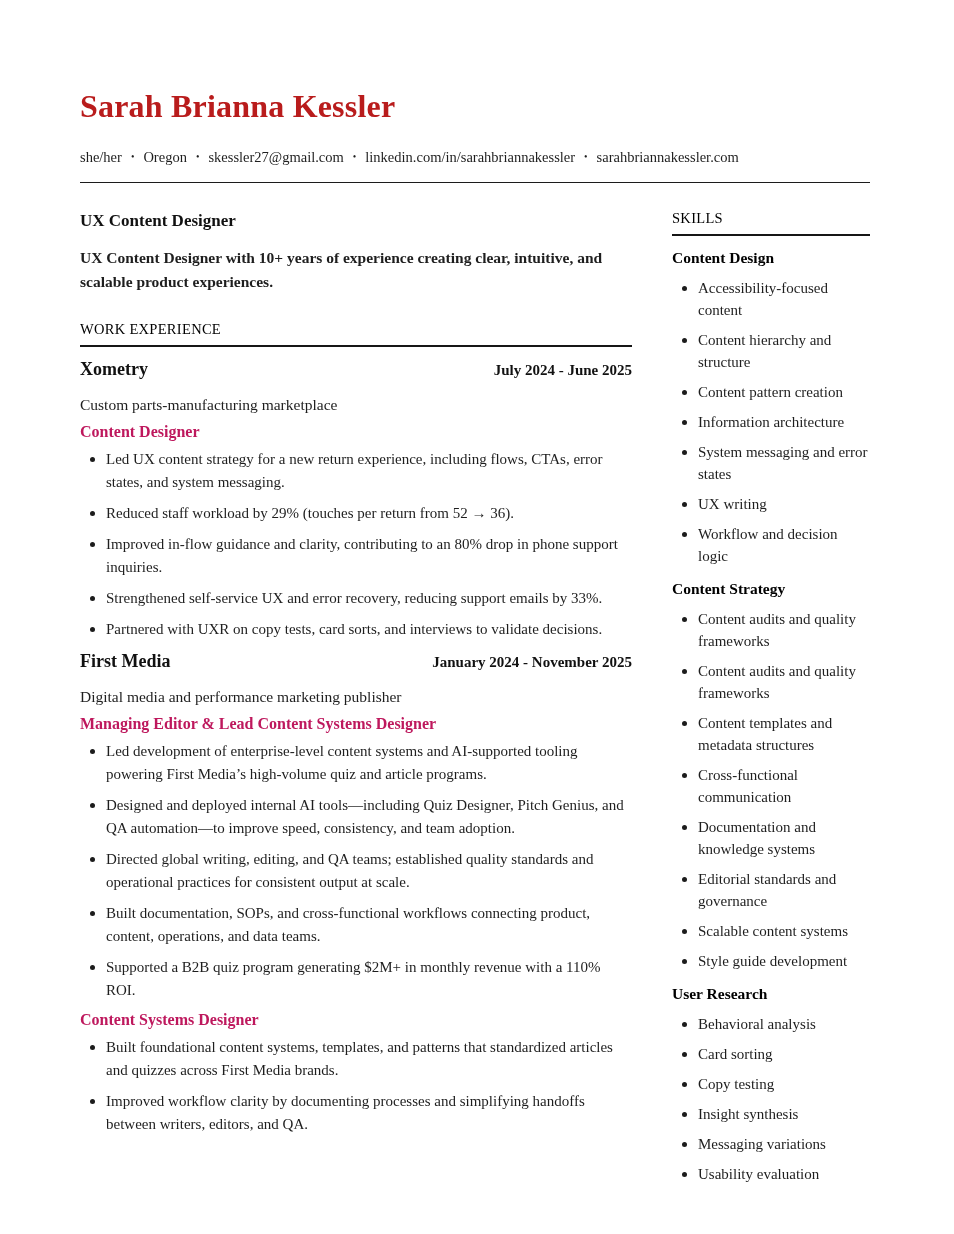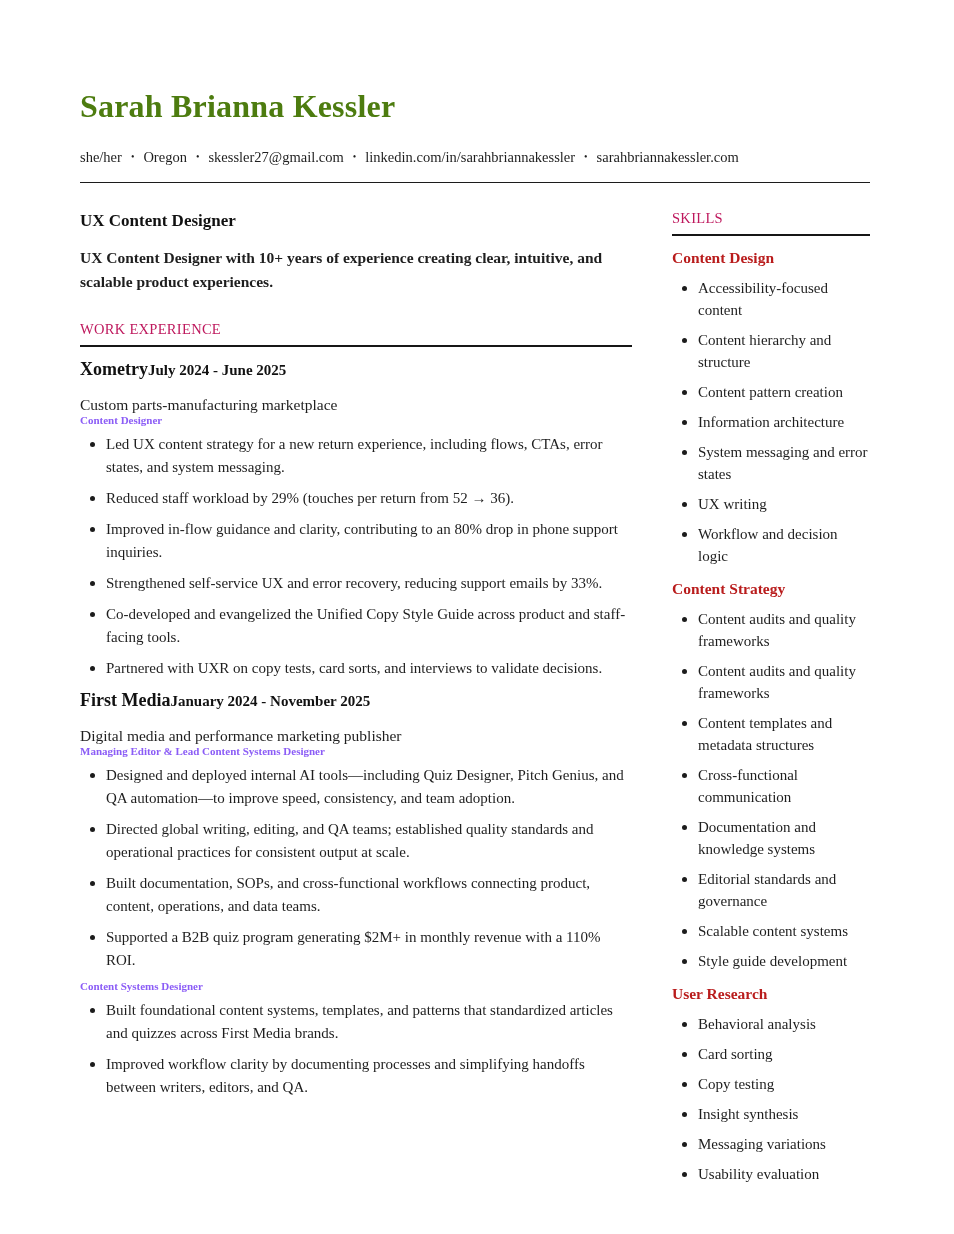--- a/index.html
+++ b/index.html
@@ -10,21 +10,21 @@
     background: #ffffff;
     padding: 88px 84px 40px 80px;
     font-family: "Liberation Serif", serif;
     color: #1e1e1e;
     overflow: hidden;
   }
   
   .name {
     font-size: 32px;
     font-weight: 700;
-    color: #4d7c0f;
+    color: #b91c1c;
     margin: 0 0 24px 0;
     letter-spacing: 0.2px;
   }
   .contact-line {
     font-size: 14.5px;
     color: #1e1e1e;
   }
   .contact-line .sep {
     display: inline-block;
     margin: 0 9px;
@@ -38,21 +38,21 @@
     margin: 16px 0 0 0;
   }
   
   .columns { display: flex; gap: 40px; }
   .left-col { width: 552px; flex: 0 0 552px; }
   .right-col { width: 198px; flex: 0 0 198px; }
   
   .section-label {
     margin-top: 27px;
     font-size: 14.5px;
-    color: #be185d;
+    color: #000000;
     letter-spacing: 0.3px;
   }
   .section-rule {
     border: none;
     border-top: 2px solid #161616;
     margin: 7px 0 0 0;
   }
   
   .doc-title {
     font-size: 17px;
@@ -63,26 +63,27 @@
   .summary {
     margin: 15px 0 0 0;
     font-size: 15.5px;
     line-height: 24px;
     font-weight: bold;
   }
   .job-entry { margin-top: 12px; }
   .job-entry + .job-entry { margin-top: 10px; }
   .job-header-row {
     display: flex;
+    justify-content: space-between;
     align-items: baseline;
   }
   .company-name { font-size: 18px; font-weight: 700; color: #111; }
   .job-dates { font-size: 15px; font-weight: 700; color: #111; }
   .company-desc { margin-top: 16px; font-size: 15.5px; }
-  .role-title { font-size: 11px; font-weight: 700; color: #8b5cf6; }
+  .role-title { margin-top: 9px; font-size: 16px; font-weight: 700; color: #be185d; }
   ul.bullets {
     list-style: none;
     margin: 7px 0 0 0;
     padding: 0;
   }
   ul.bullets li {
     position: relative;
     padding-left: 26px;
     font-size: 15px;
     line-height: 23px;
@@ -96,21 +97,21 @@
     width: 5px;
     height: 5px;
     border-radius: 50%;
     background: #1c1c1c;
   }
   
   .skill-group-title {
     margin-top: 13px;
     font-size: 15.5px;
     font-weight: 700;
-    color: #b91c1c;
+    color: #000000;
   }
   .right-col ul.bullets { margin-top: 10px; }
   .right-col ul.bullets li {
     font-size: 15px;
     line-height: 22px;
     margin-bottom: 8px;
     padding-left: 26px;
   }
 </style>
 </head>
@@ -140,32 +141,32 @@
               <span class="company-name">Xometry</span>
               <span class="job-dates">July 2024 - June 2025</span>
             </div>
             <div class="company-desc">Custom parts-manufacturing marketplace</div>
             <div class="role-title">Content Designer</div>
             <ul class="bullets">
               <li>Led UX content strategy for a new return experience, including flows, CTAs, error states, and system messaging.</li>
               <li>Reduced staff workload by 29% (touches per return from 52 → 36).</li>
               <li>Improved in-flow guidance and clarity, contributing to an 80% drop in phone support inquiries.</li>
               <li>Strengthened self-service UX and error recovery, reducing support emails by 33%.</li>
-              <li>Co-developed and evangelized the Unified Copy Style Guide across product and staff-facing tools.</li>
               <li>Partnered with UXR on copy tests, card sorts, and interviews to validate decisions.</li>
             </ul>
           </div>
           <div class="job-entry">
             <div class="job-header-row">
               <span class="company-name">First Media</span>
               <span class="job-dates">January 2024 - November 2025</span>
             </div>
             <div class="company-desc">Digital media and performance marketing publisher</div>
             <div class="role-title">Managing Editor &amp; Lead Content Systems Designer</div>
             <ul class="bullets">
+              <li>Led development of enterprise-level content systems and AI-supported tooling powering First Media’s high-volume quiz and article programs.</li>
               <li>Designed and deployed internal AI tools—including Quiz Designer, Pitch Genius, and QA automation—to improve speed, consistency, and team adoption.</li>
               <li>Directed global writing, editing, and QA teams; established quality standards and operational practices for consistent output at scale.</li>
               <li>Built documentation, SOPs, and cross-functional workflows connecting product, content, operations, and data teams.</li>
               <li>Supported a B2B quiz program generating $2M+ in monthly revenue with a 110% ROI.</li>
             </ul>
             <div class="role-title">Content Systems Designer</div>
             <ul class="bullets">
               <li>Built foundational content systems, templates, and patterns that standardized articles and quizzes across First Media brands.</li>
               <li>Improved workflow clarity by documenting processes and simplifying handoffs between writers, editors, and QA.</li>
             </ul>

